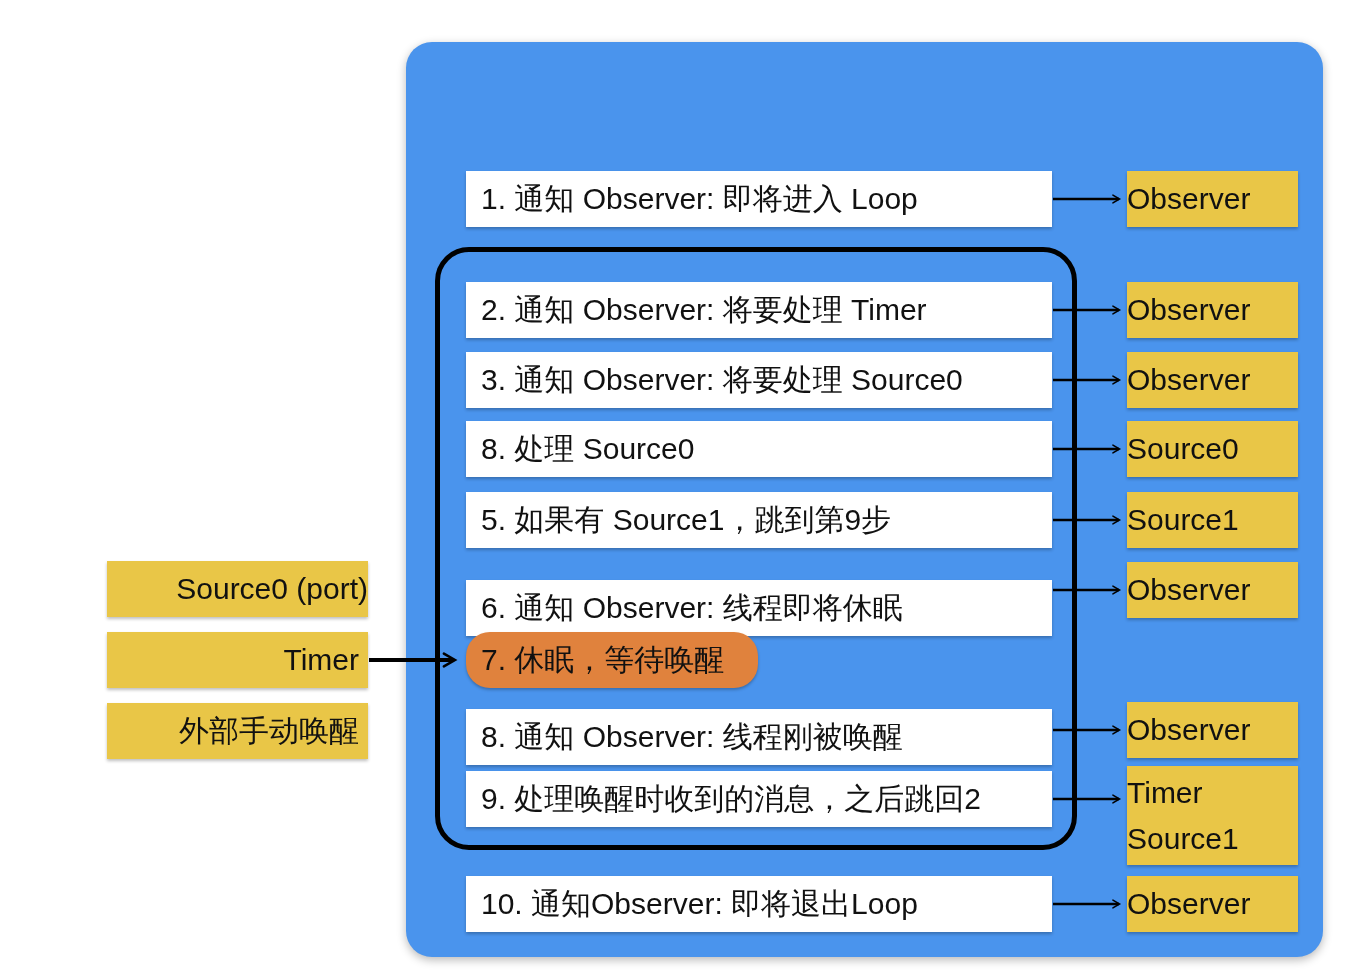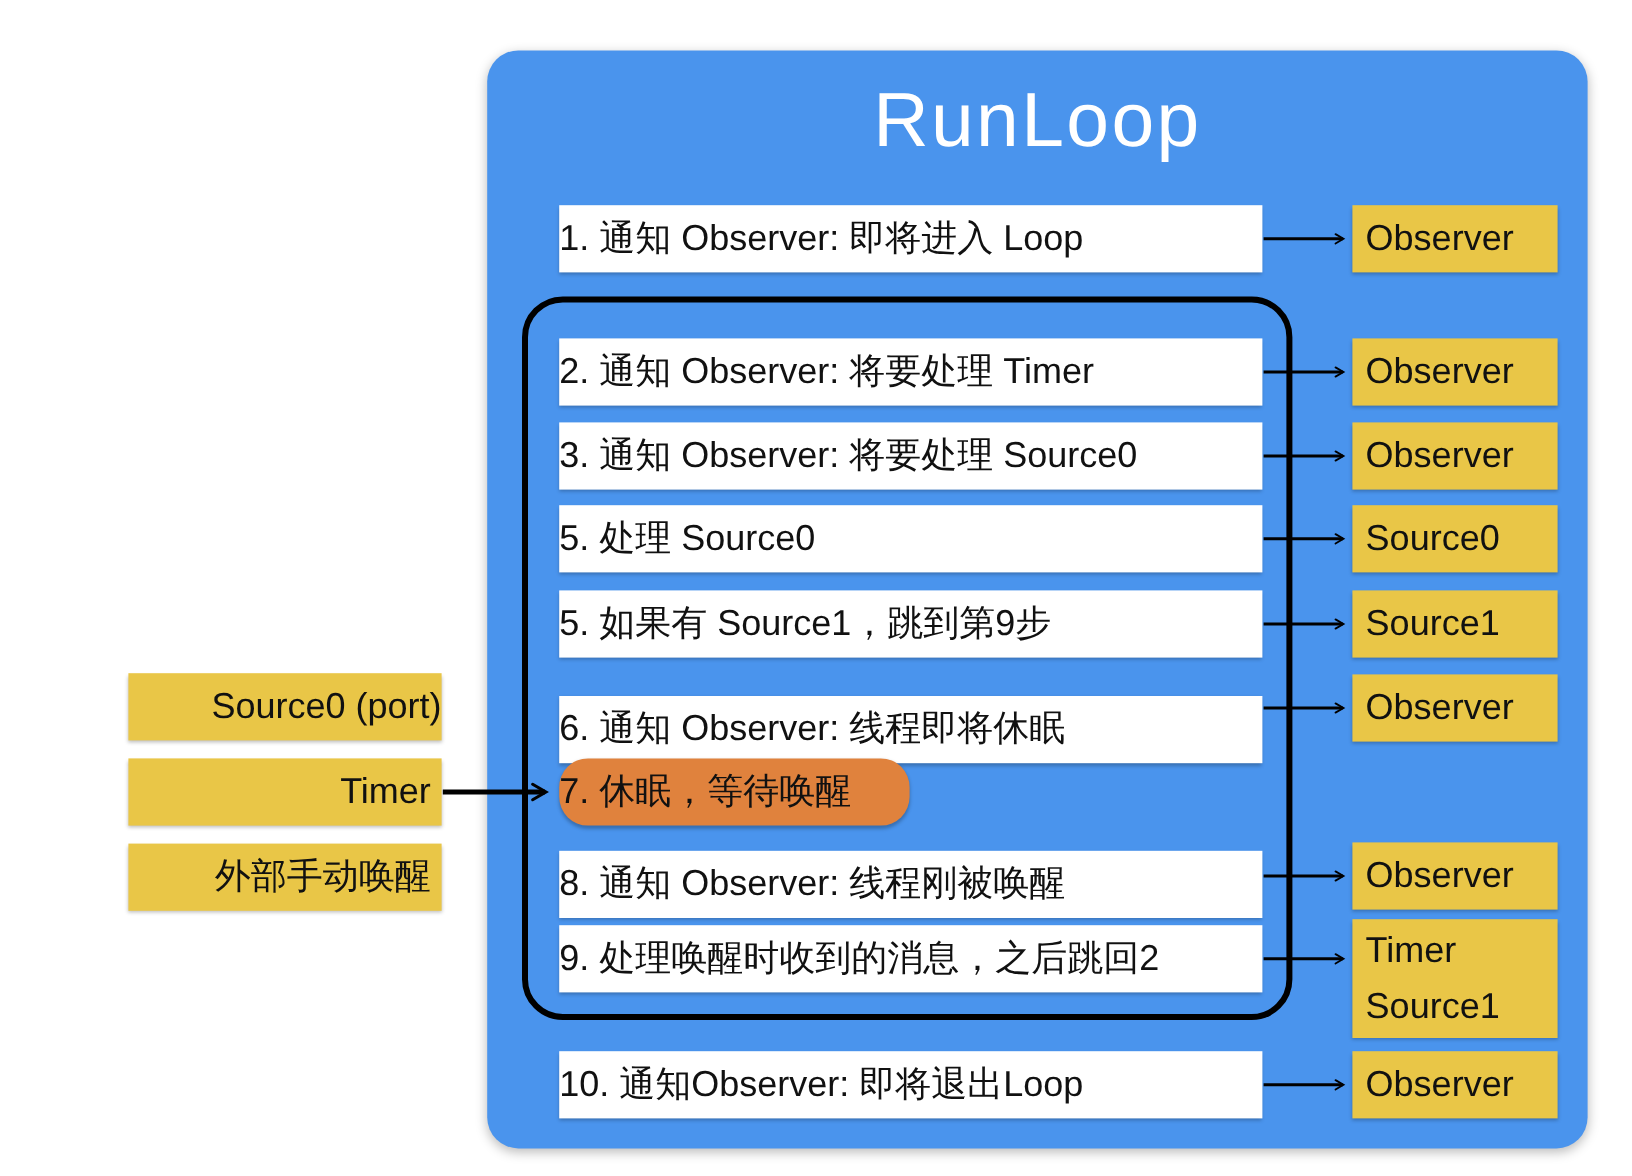--- a/index.html
+++ b/index.html
@@ -35,34 +35,35 @@
   #loop{
     left:435px;top:247px;width:642px;height:603px;
     border:5px solid #000;
     border-radius:34px;
     z-index:2;
   }
   .step{
     left:466px;width:586px;height:56px;
     background:#ffffff;
     font-size:30px;line-height:56px;
+    padding-left:15px;
     white-space:nowrap;
     box-shadow:0 2px 3px rgba(0,0,0,.25);
     z-index:3;
   }
   .step.hi{
     width:292px;
     background:var(--orange);
     border-radius:24px;
   }
   .target{
     left:1127px;width:171px;height:56px;
     background:var(--yellow);
     font-size:30px;line-height:56px;
-    padding-left:11px;
+    padding-left:0;
     white-space:nowrap;
     box-shadow:0 2px 3px rgba(0,0,0,.25);
     z-index:3;
   }
   .target.tall{
     height:99px;
     line-height:46px;
     padding-top:4px;
   }
   .target .line{display:block;}
@@ -80,30 +81,29 @@
     position:absolute;left:0;top:0;width:1360px;height:980px;
     pointer-events:none;
     z-index:4;
   }
 </style>
 </head>
 <body>
 
 <div id="stage">
   <div id="container" class="abs"></div>
-  <div id="title" class="abs">RunLoop</div>
   <div id="loop" class="abs"></div>
   <div id="boxes">
       <div class="abs step" style="top: 171px;">1. 通知 Observer: 即将进入 Loop</div>
       <div class="abs target" style="top: 171px;">Observer</div>
       <div class="abs step" style="top: 282px;">2. 通知 Observer: 将要处理 Timer</div>
       <div class="abs target" style="top: 282px;">Observer</div>
       <div class="abs step" style="top: 352px;">3. 通知 Observer: 将要处理 Source0</div>
       <div class="abs target" style="top: 352px;">Observer</div>
-      <div class="abs step" style="top: 421px;">5. 处理 Source0</div>
+      <div class="abs step" style="top: 421px;">8. 处理 Source0</div>
       <div class="abs target" style="top: 421px;">Source0</div>
       <div class="abs step" style="top: 492px;">5. 如果有 Source1，跳到第9步</div>
       <div class="abs target" style="top: 492px;">Source1</div>
       <div class="abs step" style="top: 580px;">6. 通知 Observer: 线程即将休眠</div>
       <div class="abs target" style="top: 562px;">Observer</div>
       <div class="abs step hi" style="top: 632px;">7. 休眠，等待唤醒</div>
       <div class="abs step" style="top: 683px; margin-top: 26px;">8. 通知 Observer: 线程刚被唤醒</div>
       <div class="abs target" style="top: 702px;">Observer</div>
       <div class="abs step" style="top: 771px;">9. 处理唤醒时收到的消息，之后跳回2</div>
       <div class="abs target tall" style="top: 766px;">

